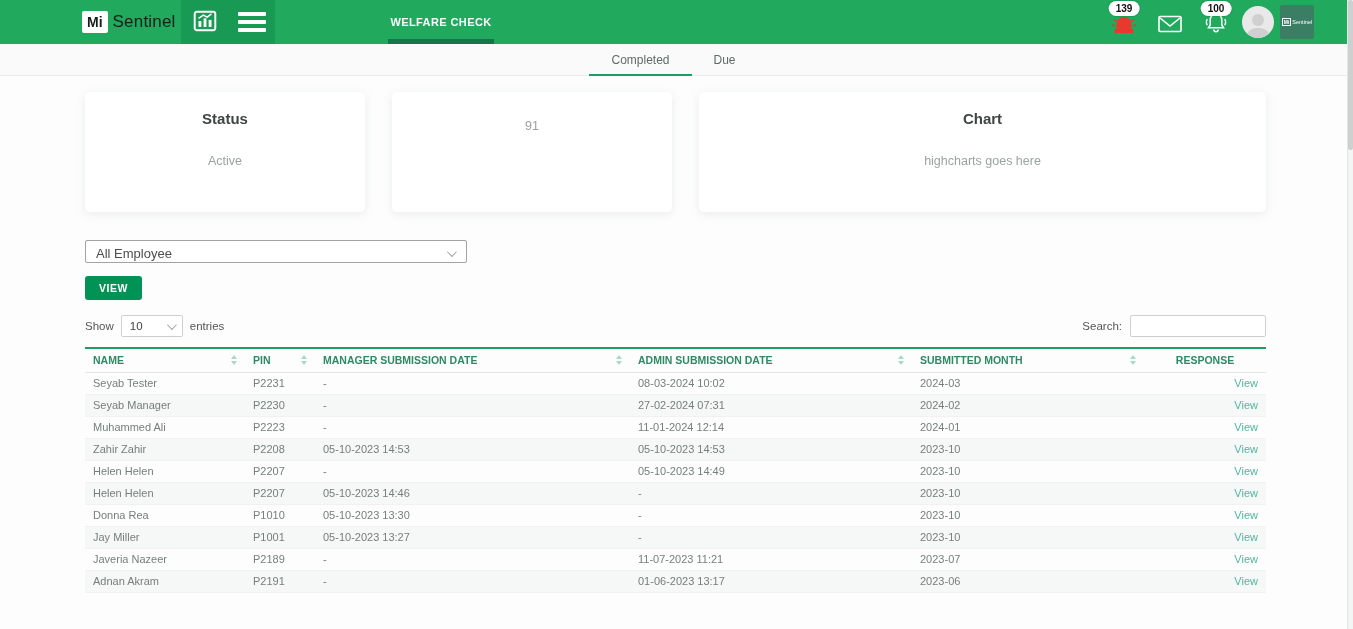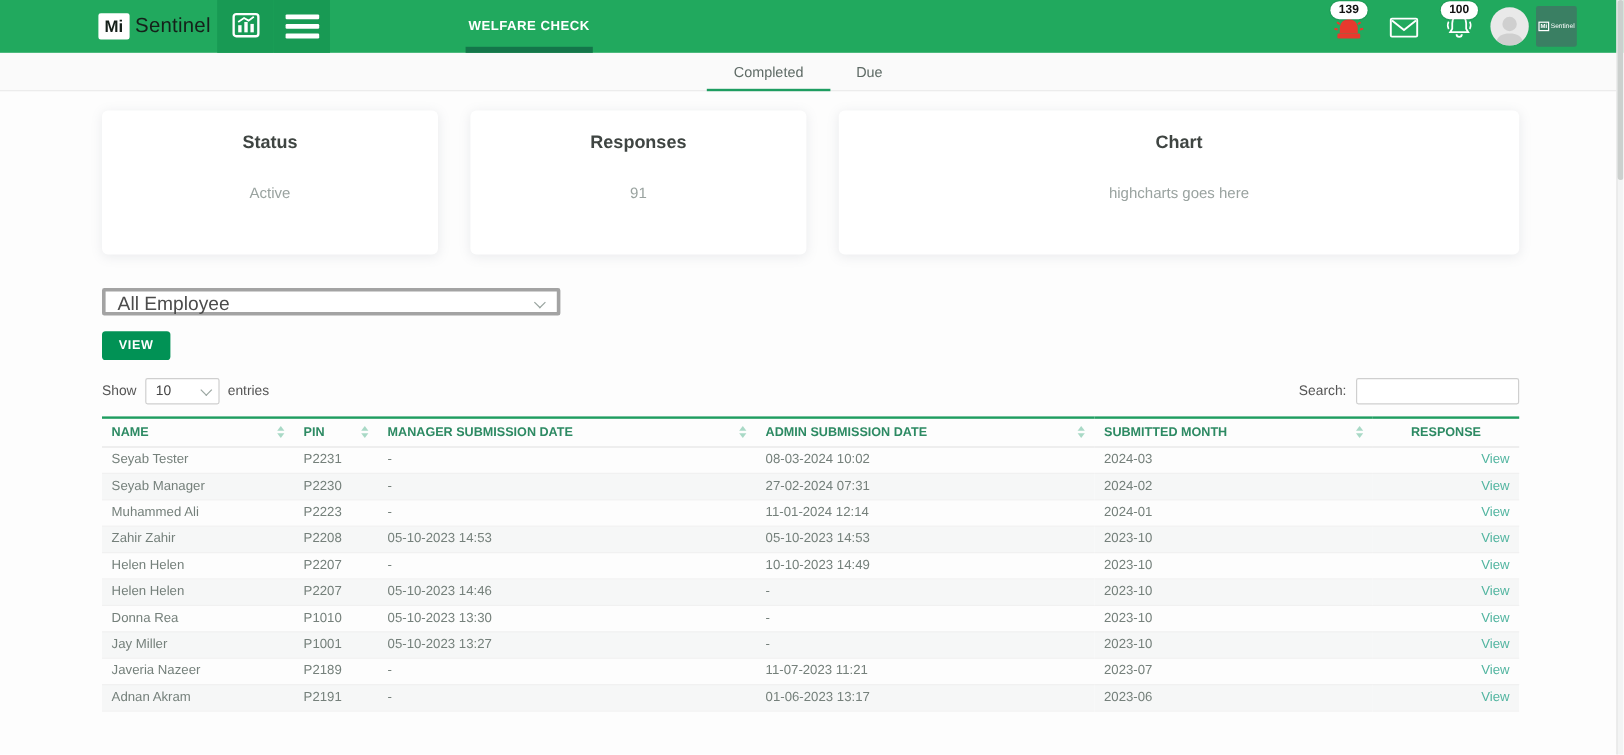--- a/index.html
+++ b/index.html
@@ -34,21 +34,21 @@
   
   .main { position:absolute; top:76px; left:85px; width:1181px; }
   .cards { display:flex; gap:27px; margin-top:16px; }
   .card { background:#ffffff; border-radius:5px; box-shadow:0 2px 10px rgba(120,130,140,.14); height:120px; text-align:center; }
   .card-sm { width:280px; }
   .card-lg { flex:1; }
   .card-title { margin-top:18px; font-size:15px; font-weight:bold; color:#3f4542; }
   .card-value { margin-top:27px; font-size:12.5px; color:#9aa3a0; }
 
   .filter-row { margin-top:28px; }
-  .dropdown { width:382px; height:23px; border:3px solid #a3a3a3; border-radius:2px; background:#ffffff; display:flex; align-items:center; justify-content:space-between; padding:4px 12px 0 10px; font-size:16px; color:#4c4c4c; cursor:pointer; }
+  .dropdown { width:382px; height:23px; border:1px solid #a3a3a3; border-radius:2px; background:#ffffff; display:flex; align-items:center; justify-content:space-between; padding:4px 12px 0 10px; font-size:13px; color:#4c4c4c; cursor:pointer; }
   .chev { width:7px; height:7px; border-right:1.5px solid #9aa5a0; border-bottom:1.5px solid #9aa5a0; transform:rotate(45deg) translateY(-2px); }
   .view-btn { margin-top:13px; display:inline-block; background:#019255; color:#ffffff; border:none; border-radius:3px; font-size:10.5px; font-weight:bold; letter-spacing:.5px; padding:6px 14px; cursor:pointer; font-family:"Liberation Sans", sans-serif; }
 
   .table-controls { margin-top:15px; display:flex; justify-content:space-between; align-items:center; }
   .show-group { display:flex; align-items:center; gap:7px; font-size:11.5px; color:#555555; }
   .page-size { width:62px; height:22px; border:1px solid #cfcfcf; border-radius:2px; background:#ffffff; display:flex; align-items:center; justify-content:space-between; padding:0 8px; font-size:11.5px; color:#444444; cursor:pointer; }
   .search-group { display:flex; align-items:center; gap:8px; font-size:11.5px; color:#555555; }
   .search-input { width:136px; height:22px; border:1px solid #cfcfcf; border-radius:2px; background:#ffffff; outline:none; padding:0 6px; font-family:"Liberation Sans", sans-serif; font-size:11.5px; }
 
   .data-table { width:100%; border-collapse:collapse; margin-top:10px; border-top:2px solid #1f9d60; table-layout:fixed; }
@@ -165,21 +165,20 @@
   </nav>
 
   <main class="main">
 
     <div class="cards">
       <div class="card card-sm">
         <div class="card-title">Status</div>
         <div class="card-value">Active</div>
       </div>
       <div class="card card-sm">
-        <div class="card-title">Responses</div>
         <div class="card-value">91</div>
       </div>
       <div class="card card-lg">
         <div class="card-title">Chart</div>
         <div class="card-value">highcharts goes here</div>
       </div>
     </div>
 
     <div class="filter-row">
       <div class="dropdown">
@@ -306,21 +305,21 @@
         <td class="c-adm">05-10-2023 14:53</td>
         <td class="c-month">2023-10</td>
         <td class="c-resp">
           <a class="view-link">View</a>
         </td>
       </tr>
           <tr>
         <td class="c-name">Helen Helen</td>
         <td class="c-pin">P2207</td>
         <td class="c-mgr">-</td>
-        <td class="c-adm">10-10-2023 14:49</td>
+        <td class="c-adm">05-10-2023 14:49</td>
         <td class="c-month">2023-10</td>
         <td class="c-resp">
           <a class="view-link">View</a>
         </td>
       </tr>
           <tr class="stripe">
         <td class="c-name">Helen Helen</td>
         <td class="c-pin">P2207</td>
         <td class="c-mgr">05-10-2023 14:46</td>
         <td class="c-adm">-</td>

